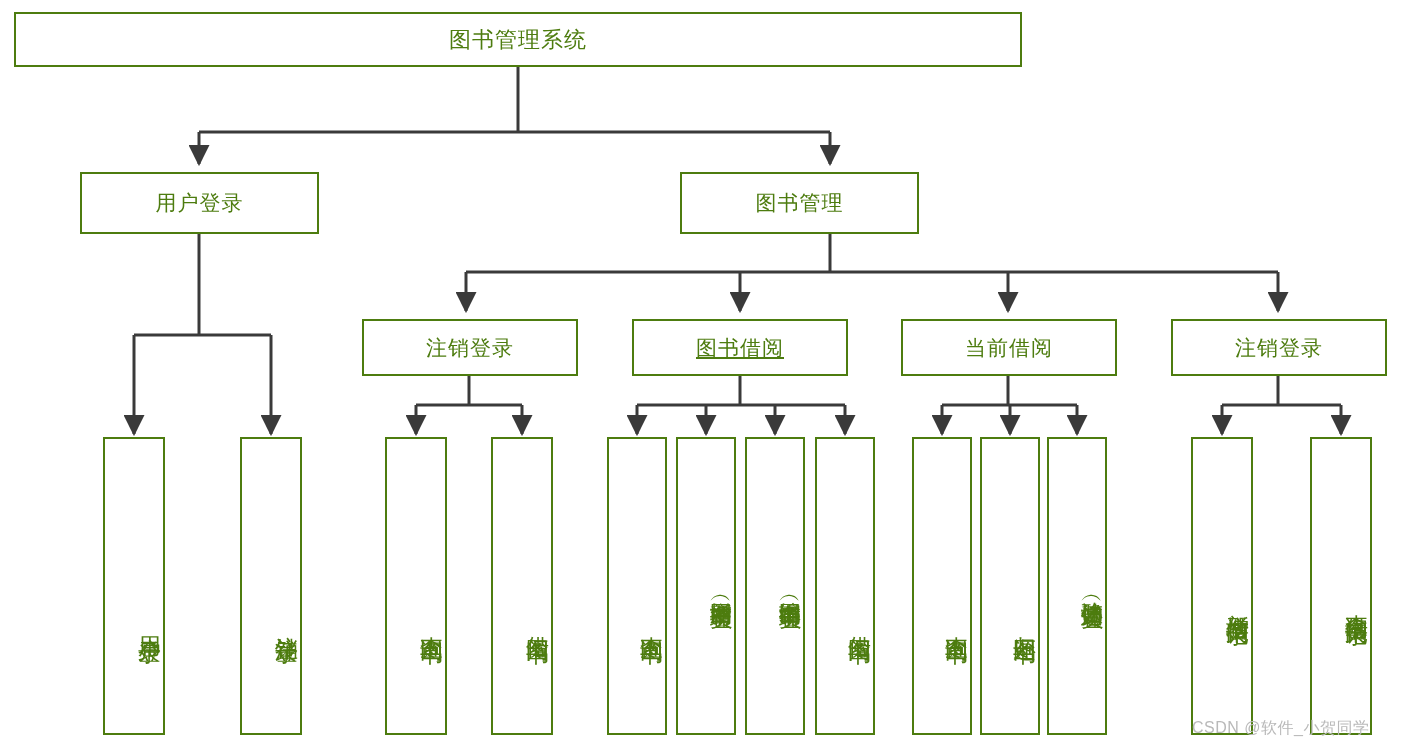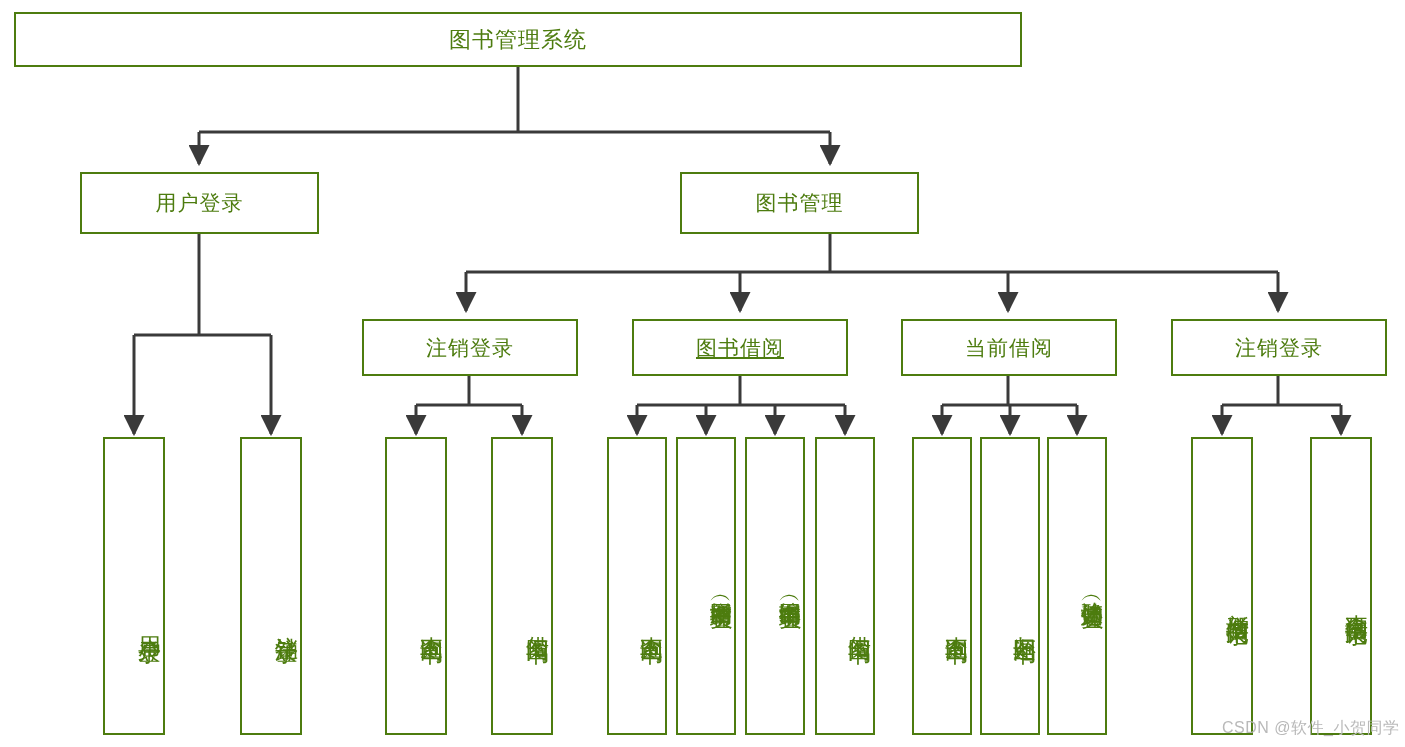--- a/index.html
+++ b/index.html
@@ -59,21 +59,20 @@
     padding-top: 4px;
     letter-spacing: 1px;
     font-size: 22px;
   }
   .watermark {
     position: absolute;
     font-size: 16px;
     color: #b9b9b9;
     white-space: nowrap;
     letter-spacing: 0.5px;
-    padding-left: 30px;
   }
 </style>
 </head>
 <body>
 
 <div id="diagram-root">
 
   <svg id="edge-layer" viewBox="0 0 1405 747" xmlns="http://www.w3.org/2000/svg">
     <defs>
       <marker id="arrow" viewBox="0 0 10 10" refX="9" refY="5" markerWidth="7" markerHeight="7" orient="auto-start-reverse">

